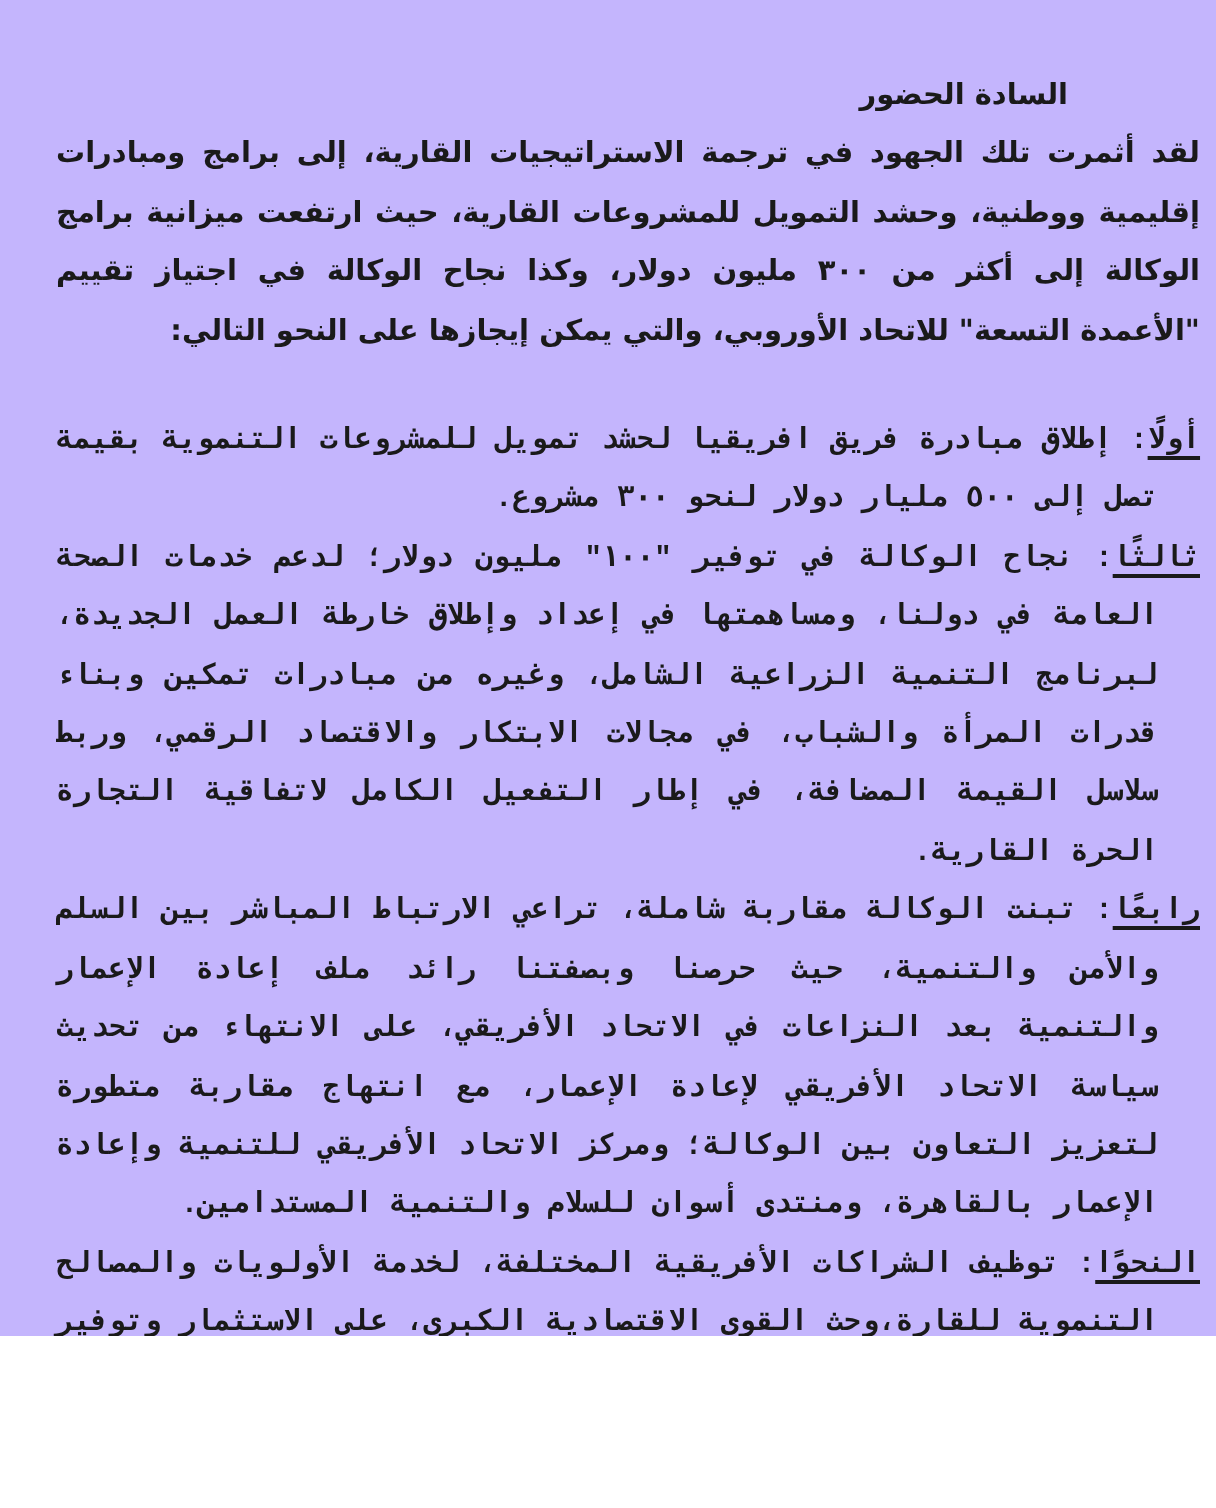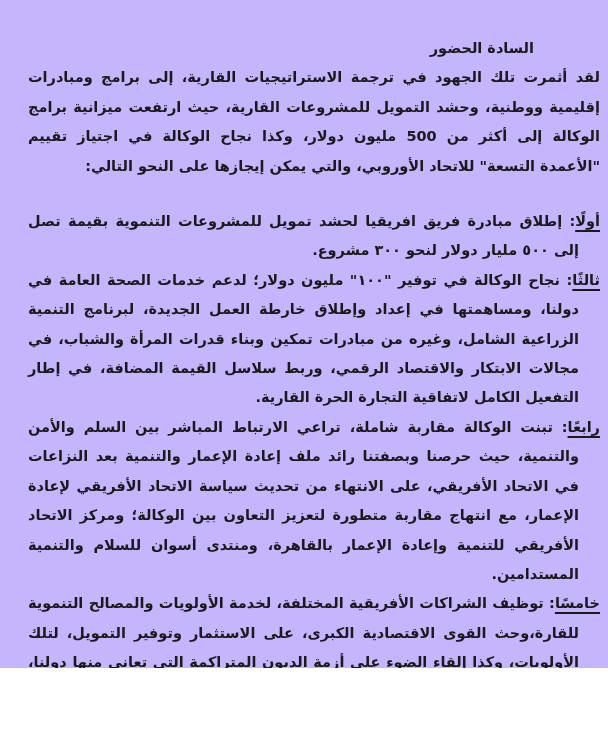--- a/index.html
+++ b/index.html
@@ -30,41 +30,42 @@
   .heading {
     padding-right: 66px;
     text-align: right;
   }
   .intro {
     margin-top: 0;
   }
   .item {
     padding-right: 21px;
     text-indent: -21px;
+    font-family: Liberation Mono, monospace;
   }
   .item-first {
     margin-top: 26px;
   }
   .ordinal {
     text-decoration: underline;
     text-decoration-thickness: 1.5px;
     text-underline-offset: 4px;
   }
 </style>
 </head>
 <body>
 
 <div class="page doc">
 
   <p class="heading">السادة الحضور</p>
 
-  <p class="intro">لقد أثمرت تلك الجهود في ترجمة الاستراتيجيات القارية، إلى برامج ومبادرات إقليمية ووطنية، وحشد التمويل للمشروعات القارية، حيث ارتفعت ميزانية برامج الوكالة إلى أكثر من 500 مليون دولار، وكذا نجاح الوكالة في اجتياز تقييم "الأعمدة التسعة" للاتحاد الأوروبي، والتي يمكن إيجازها على النحو التالي:</p>
+  <p class="intro">لقد أثمرت تلك الجهود في ترجمة الاستراتيجيات القارية، إلى برامج ومبادرات إقليمية ووطنية، وحشد التمويل للمشروعات القارية، حيث ارتفعت ميزانية برامج الوكالة إلى أكثر من ٣٠٠ مليون دولار، وكذا نجاح الوكالة في اجتياز تقييم "الأعمدة التسعة" للاتحاد الأوروبي، والتي يمكن إيجازها على النحو التالي:</p>
 
   <p class="item item-first"><span class="ordinal">أولًا</span><span>:</span> <span>إطلاق مبادرة فريق افريقيا لحشد تمويل للمشروعات التنموية بقيمة تصل إلى ٥٠٠ مليار دولار لنحو ٣٠٠ مشروع.</span></p>
 
 
   <p class="item"><span class="ordinal">ثالثًا</span><span>:</span> <span>نجاح الوكالة في توفير "١٠٠" مليون دولار؛ لدعم خدمات الصحة العامة في دولنا، ومساهمتها في إعداد وإطلاق خارطة العمل الجديدة، لبرنامج التنمية الزراعية الشامل، وغيره من مبادرات تمكين وبناء قدرات المرأة والشباب، في مجالات الابتكار والاقتصاد الرقمي، وربط سلاسل القيمة المضافة، في إطار التفعيل الكامل لاتفاقية التجارة الحرة القارية.</span></p>
 
   <p class="item"><span class="ordinal">رابعًا</span><span>:</span> <span>تبنت الوكالة مقاربة شاملة، تراعي الارتباط المباشر بين السلم والأمن والتنمية، حيث حرصنا وبصفتنا رائد ملف إعادة الإعمار والتنمية بعد النزاعات في الاتحاد الأفريقي، على الانتهاء من تحديث سياسة الاتحاد الأفريقي لإعادة الإعمار، مع انتهاج مقاربة متطورة لتعزيز التعاون بين الوكالة؛ ومركز الاتحاد الأفريقي للتنمية وإعادة الإعمار بالقاهرة، ومنتدى أسوان للسلام والتنمية المستدامين.</span></p>
 
-  <p class="item"><span class="ordinal">خامسًا</span><span>:</span> <span>توظيف الشراكات الأفريقية المختلفة، لخدمة الأولويات والمصالح التنموية للقارة،وحث القوى الاقتصادية الكبرى، على الاستثمار وتوفير التمويل، لتلك الأولويات، وكذا إلقاء الضوء على أزمة الديون المتراكمة التي تعاني منها دولنا، وإبراز الحاجة لإصلاح النظام الاقتصادي العالمي.</span></p>
+  <p class="item"><span class="ordinal">النحوًا</span><span>:</span> <span>توظيف الشراكات الأفريقية المختلفة، لخدمة الأولويات والمصالح التنموية للقارة،وحث القوى الاقتصادية الكبرى، على الاستثمار وتوفير التمويل، لتلك الأولويات، وكذا إلقاء الضوء على أزمة الديون المتراكمة التي تعاني منها دولنا، وإبراز الحاجة لإصلاح النظام الاقتصادي العالمي.</span></p>
 
 </div>
 
 </body></html>

